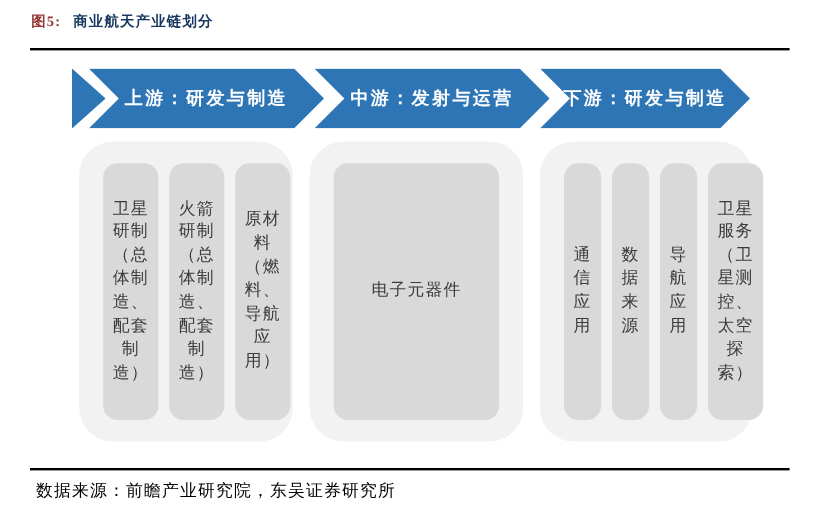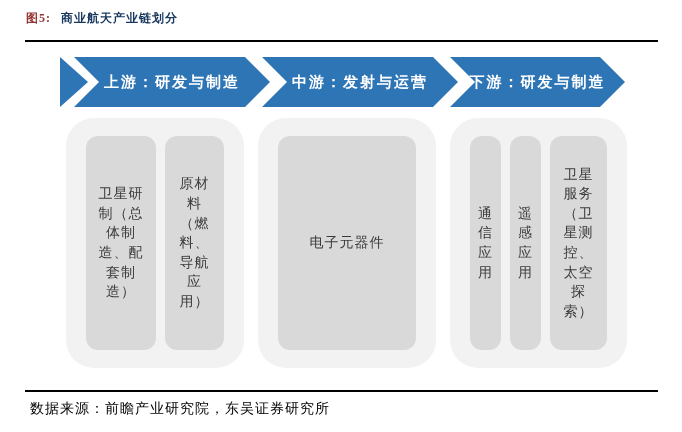--- a/index.html
+++ b/index.html
@@ -70,27 +70,29 @@
 </div>
 <div class="banner banner-2">
   <span class="banner-label">中游：发射与运营</span>
 </div>
 <div class="banner banner-3">
   <span class="banner-label">下游：研发与制造</span>
 </div>
 
 <div class="panel panel-1">
   <div class="item-box">卫星研制（总体制造、配套制造）</div>
+  <div class="item-box">火箭研制（总体制造、配套制造）</div>
   <div class="item-box">原材料（燃料、导航应用）</div>
 </div>
 
 <div class="panel panel-2">
   <div class="item-box">电子元器件</div>
 </div>
 
 <div class="panel panel-3">
   <div class="item-box">通信应用</div>
-  <div class="item-box">遥感应用</div>
+  <div class="item-box">数据来源</div>
+  <div class="item-box">导航应用</div>
   <div class="item-box">卫星服务（卫星测控、太空探索）</div>
 </div>
 
 <div class="rule rule-bottom"></div>
 <div class="source-line">数据来源：前瞻产业研究院，东吴证券研究所</div>
 
 </body></html>

